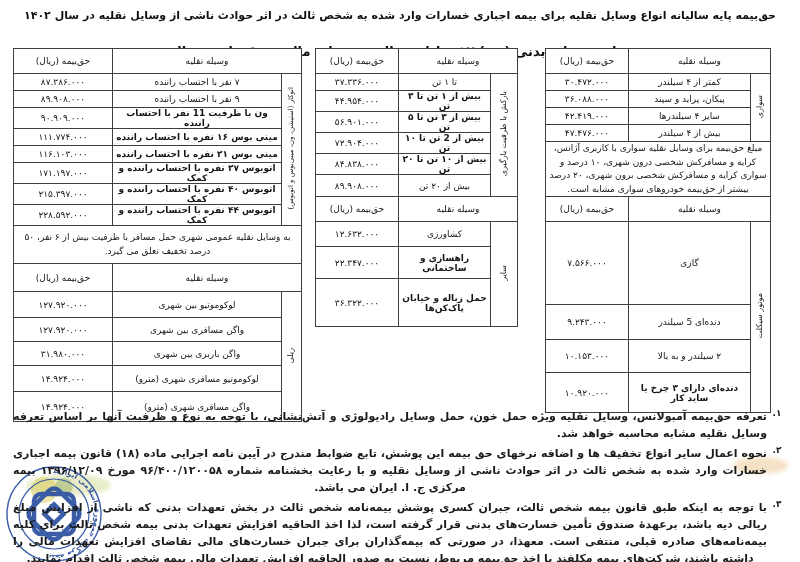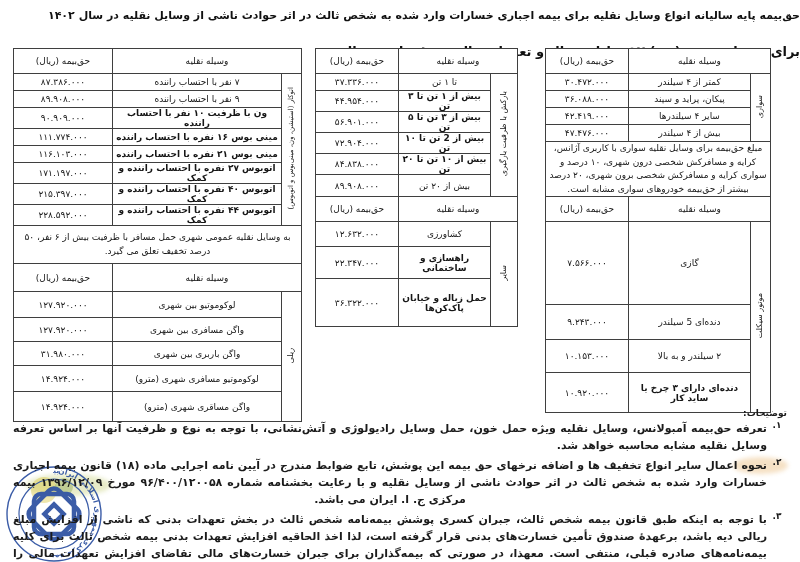--- a/index.html
+++ b/index.html
@@ -4,21 +4,21 @@
 <style>
   * { margin:0; padding:0; box-sizing:border-box; }
   html,body { width:800px; height:562px; overflow:hidden; }
   body {
     position:relative;
     background:#ffffff;
     color:#1b1b1b;
     direction:rtl;
     font-family:"DejaVu Sans", sans-serif;
   }
-  .title-line { position:absolute; left:0; right:0; font-weight:bold; color:#111; }
+  .title-line { position:absolute; left:0; right:0; text-align:center; font-weight:bold; color:#111; }
   #title1 { top:9px;  font-size:11px; }
   #title2 { top:44px; font-size:13px; }
 
   table.sec { position:absolute; border-collapse:collapse; table-layout:fixed; direction:rtl; background:#fff; z-index:2; }
   table.sec td {
     border:1px solid #3f3f3f;
     text-align:center; vertical-align:middle;
     font-size:9px; padding:0 2px; overflow:hidden;
     color:#161616;
   }
@@ -182,21 +182,21 @@
   <tr style="height:17px">
     <td rowspan="8" class="vlab"><span class="small">اتوکار (استیشن، ون، مینی‌بوس و اتوبوس)</span></td>
     <td>۷ نفر با احتساب راننده</td>
     <td class="num">۸۷.۳۸۶.۰۰۰</td>
   </tr>
   <tr style="height:17px">
     <td>۹ نفر با احتساب راننده</td>
     <td class="num">۸۹.۹۰۸.۰۰۰</td>
   </tr>
   <tr style="height:17px">
-    <td class="name8">ون با ظرفیت ۱۰ نفر با احتساب راننده</td>
+    <td class="name8">ون با ظرفیت 11 نفر با احتساب راننده</td>
     <td class="num">۹۰.۹۰۹.۰۰۰</td>
   </tr>
   <tr style="height:17px">
     <td class="name8">مینی بوس ۱۶ نفره با احتساب راننده</td>
     <td class="num">۱۱۱.۷۷۴.۰۰۰</td>
   </tr>
   <tr style="height:17px">
     <td class="name8">مینی بوس ۲۱ نفره با احتساب راننده</td>
     <td class="num">۱۱۶.۱۰۳.۰۰۰</td>
   </tr>
@@ -262,21 +262,20 @@
   </text>
   <g>
     <rect x="30" y="30" width="40" height="40" rx="7" fill="none" stroke="#2b4fa0" stroke-width="4.5"></rect>
     <rect x="30" y="30" width="40" height="40" rx="7" fill="none" stroke="#2b4fa0" stroke-width="4.5" transform="rotate(45 50 50)"></rect>
     <rect x="41" y="41" width="18" height="18" fill="#2b4fa0" transform="rotate(45 50 50)"></rect>
     <rect x="45.5" y="45.5" width="9" height="9" fill="#ffffff" transform="rotate(45 50 50)"></rect>
   </g>
 </svg>
 
 <div id="notes">
-  <div class="heading">توضیحات:</div>
   <div class="nitem">
     <span class="nnum">۱.</span>
     <div class="ntext">تعرفه حق‌بیمه آمبولانس، وسایل نقلیه ویژه حمل خون، حمل وسایل رادیولوژی و آتش‌نشانی، با توجه به نوع و ظرفیت آنها بر اساس تعرفه وسایل نقلیه مشابه محاسبه خواهد شد.</div>
   </div>
   <div class="nitem">
     <span class="nnum">۲.</span>
     <div class="ntext center-last">نحوه اعمال سایر انواع تخفیف ها و اضافه نرخهای حق بیمه این پوشش، تابع ضوابط مندرج در آیین نامه اجرایی ماده (۱۸) قانون بیمه اجباری خسارات وارد شده به شخص ثالث در اثر حوادث ناشی از وسایل نقلیه و با رعایت بخشنامه شماره ۹۶/۴۰۰/۱۲۰۰۵۸ مورخ ۱۳۹۶/۱۲/۰۹ بیمه مرکزی ج. ا. ایران می باشد.</div>
   </div>
   <div class="nitem">
     <span class="nnum">۳.</span>

